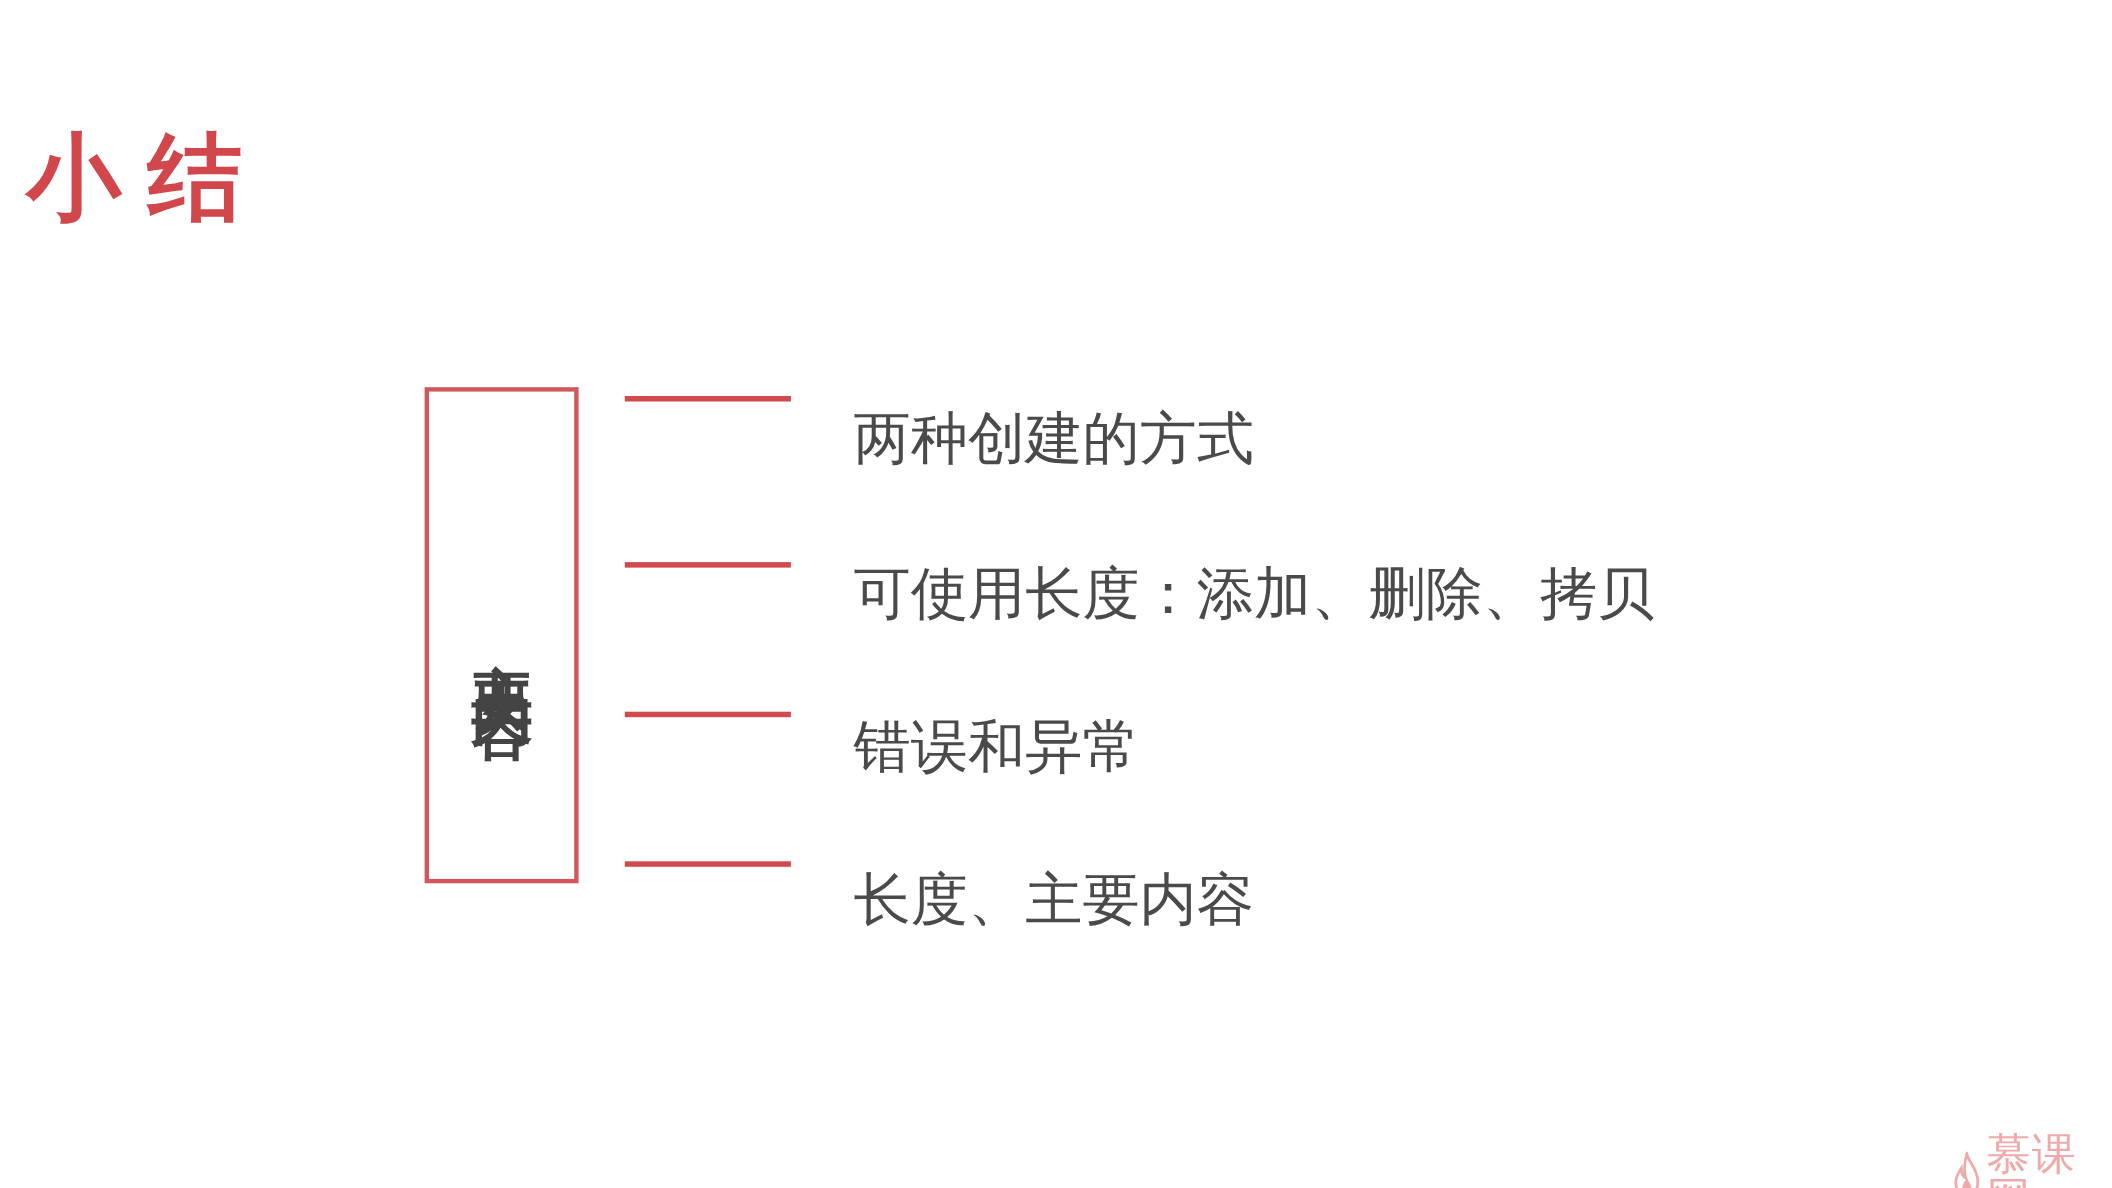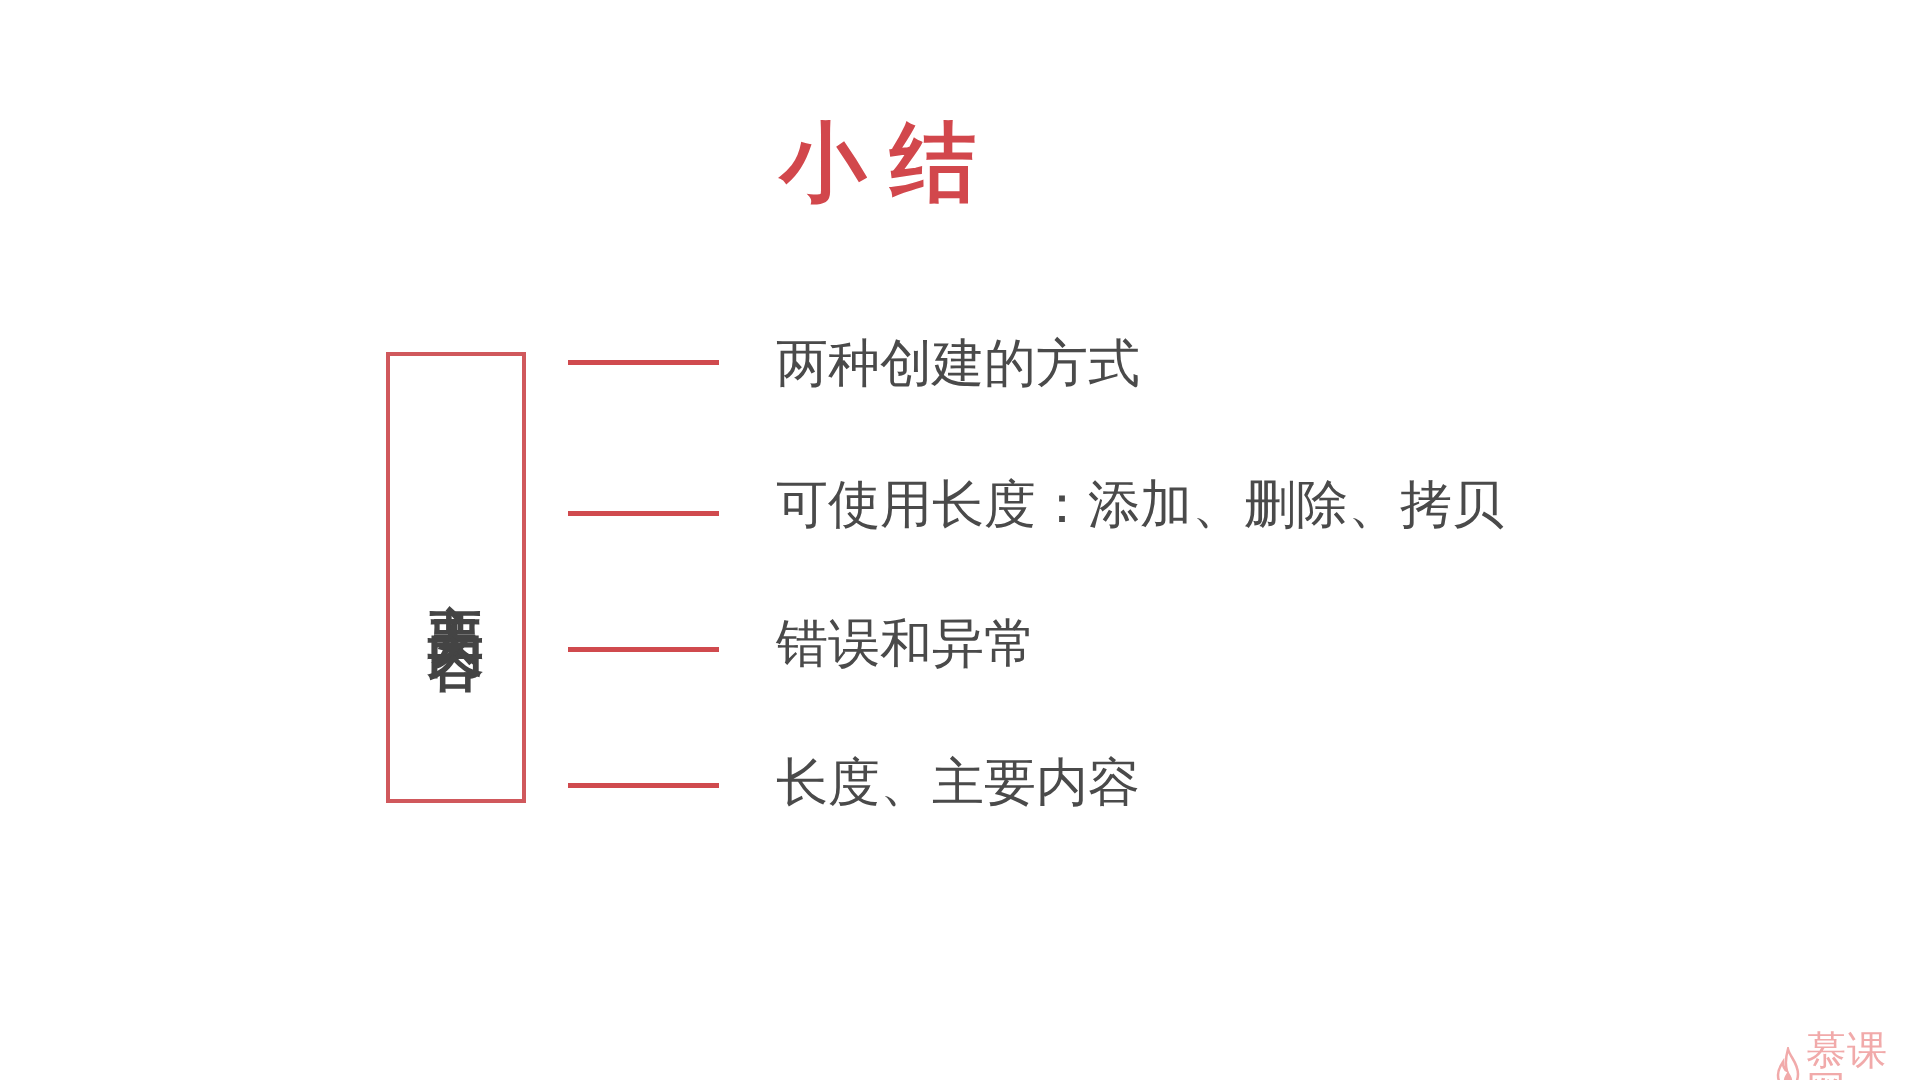--- a/index.html
+++ b/index.html
@@ -1,38 +1,38 @@
 <!DOCTYPE html>
 <html><head>
 <meta charset="utf-8">
 <style>
   html, body { margin:0; padding:0; }
   body {
     width:1920px; height:1080px; background:#ffffff; position:relative; overflow:hidden;
     font-family: "DejaVu Sans", "Liberation Sans", sans-serif;
   }
   .title {
-    position:absolute; left:0; width:1756px; top:112px; text-align:center;
+    position:absolute; left:0; width:1756px; top:112px; text-align:left;
     font-size:86px; font-weight:bold; color:#d2474c; letter-spacing:24px; line-height:100px;
     padding-left:24px; box-sizing:border-box;
   }
   .box {
     position:absolute; left:386px; top:352px; width:140px; height:451px;
     border:4px solid #d0585c; box-sizing:border-box;
     display:flex; align-items:center; justify-content:center;
   }
   .box-text {
     writing-mode: vertical-rl; text-orientation: upright;
     font-size:56px; font-weight:bold; color:#444444; letter-spacing:10px; line-height:56px;
   }
   .item-line {
     position:absolute; left:568px; width:151px; height:5px; background:#d04a4e;
   }
   .item-text {
-    position:absolute; left:776px; font-size:52px; color:#4a4a4a; line-height:60px; white-space:nowrap;
+    position:absolute; left:776px; font-size:52px; color:#4a4a4a; line-height:60px; white-space:nowrap;margin-top:36px;
   }
   .watermark {
     position:absolute; left:1776px; top:1030px; display:flex; align-items:center;
   }
   .watermark svg { width:24px; height:42px; }
   .watermark-text {
     margin-left:6px; font-size:40px; color:#f1aaaa; letter-spacing:1px; line-height:40px;
   }
 </style>
 </head>

